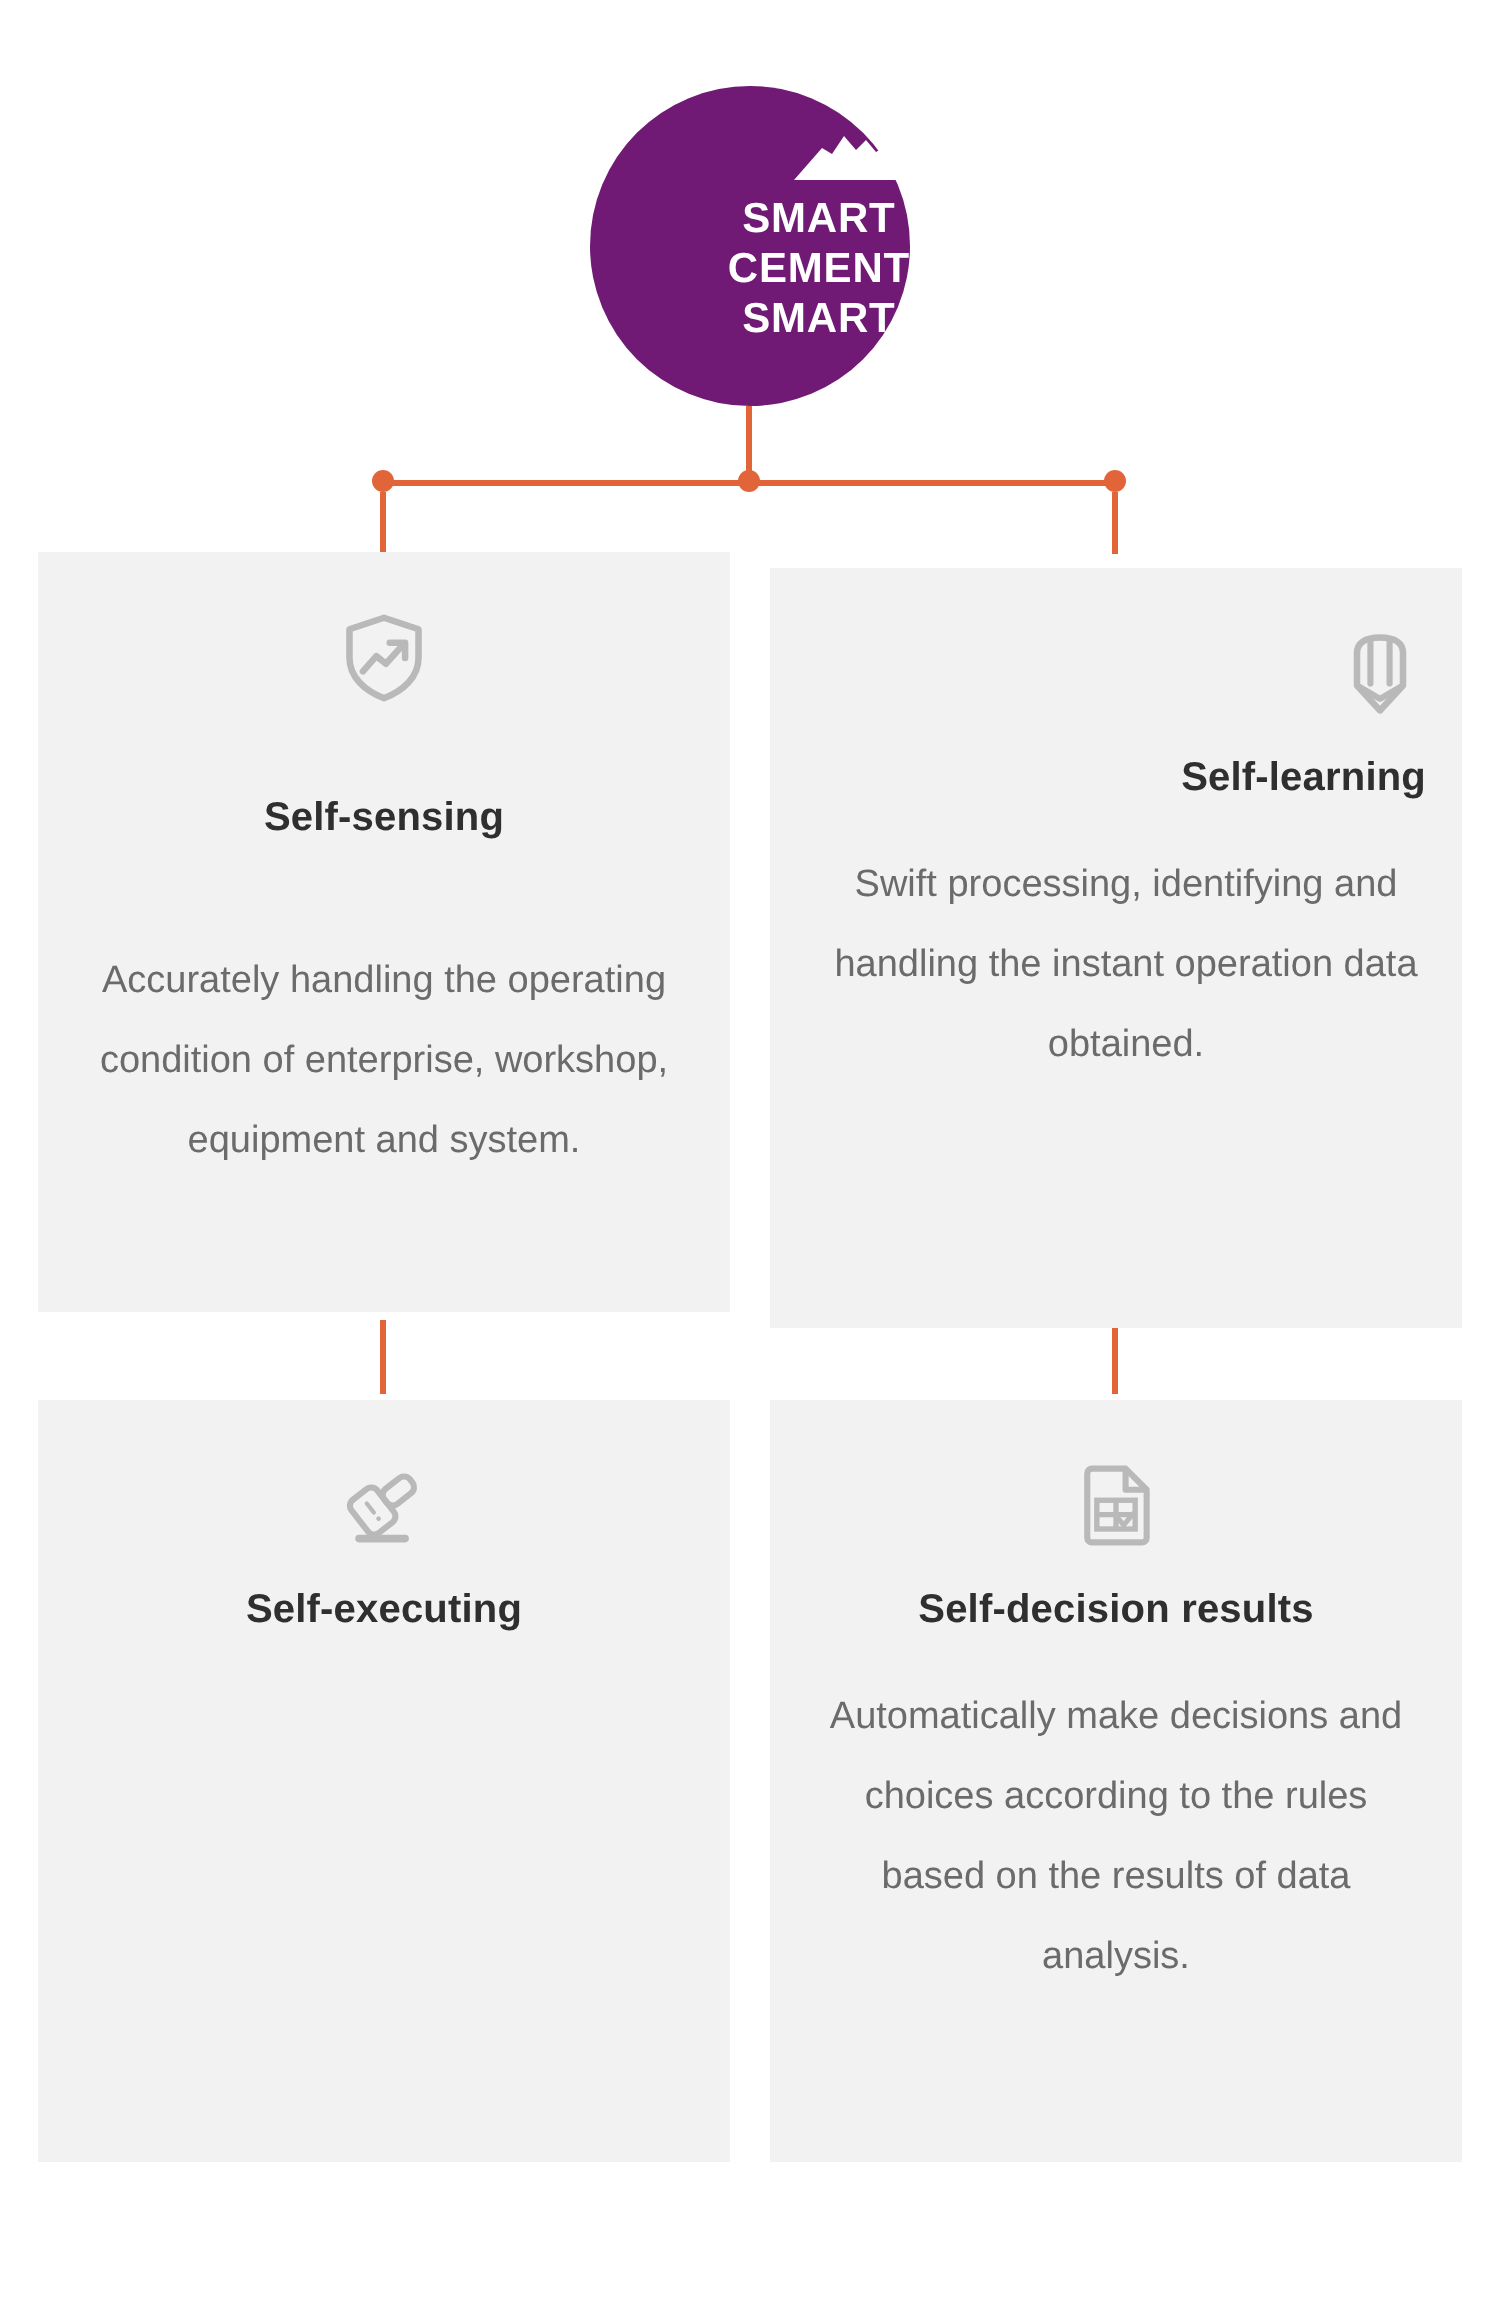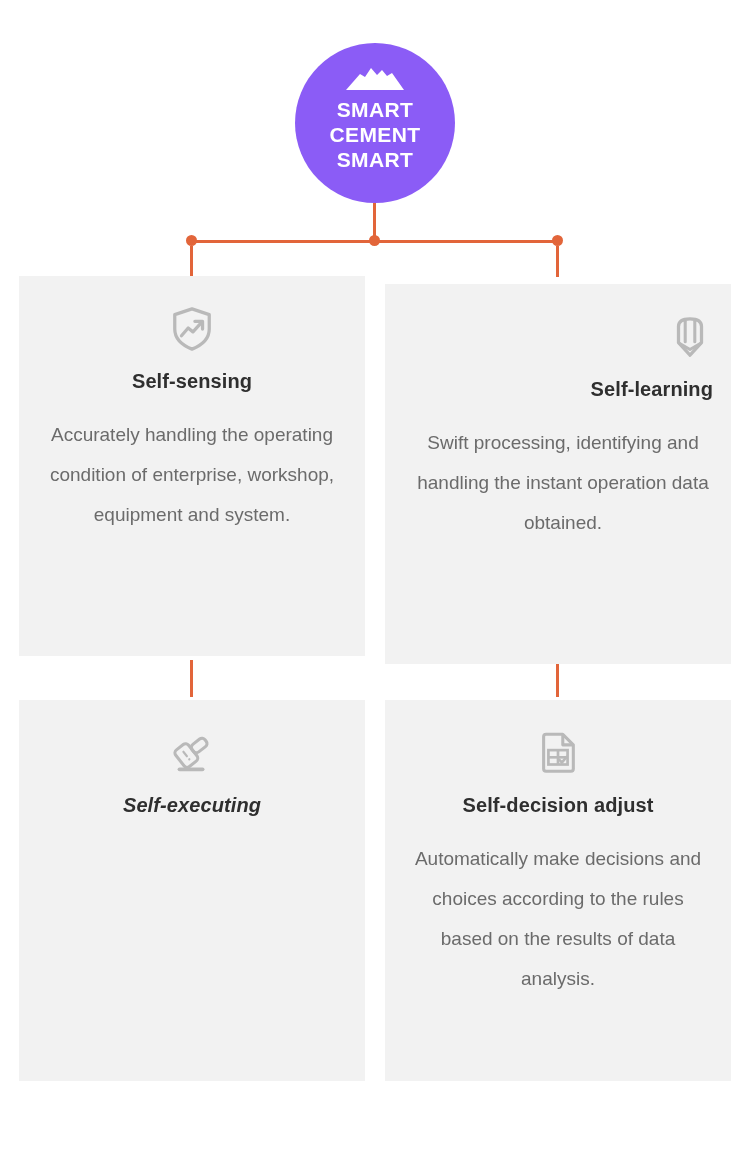--- a/index.html
+++ b/index.html
@@ -17,24 +17,24 @@
   }
 
   
   #hub {
     position: absolute;
     left: 295px;
     top: 43px;
     width: 160px;
     height: 160px;
     border-radius: 50%;
-    background: #8b5cf6;
+    background: #701a75;
     display: flex;
     flex-direction: column;
-    align-items: center;
+    align-items: flex-end;
     justify-content: flex-start;
     box-sizing: border-box;
     padding-top: 21px;
   }
   #hub .mountain-icon {
     width: 58px;
     height: 26px;
     display: block;
     margin-bottom: 7px;
   }
@@ -80,23 +80,23 @@
   
   .card {
     position: absolute;
     background: #f2f2f2;
     box-sizing: border-box;
     display: flex;
     flex-direction: column;
     align-items: center;
     padding: 30px 18px 20px 18px;
   }
-  #card-self-sensing        { left: 19px;  top: 276px; width: 346px; height: 380px; }
+  #card-self-sensing        { left: 19px;  top: 276px; width: 346px; height: 380px; gap: 28px; }
   #card-self-learning       { left: 385px; top: 284px; width: 346px; height: 380px; align-items: flex-end; }
-  #card-self-executing      { left: 19px;  top: 700px; width: 346px; height: 381px; font-style: italic; }
+  #card-self-executing      { left: 19px;  top: 700px; width: 346px; height: 381px; }
   #card-self-decision       { left: 385px; top: 700px; width: 346px; height: 381px; }
 
   .card-icon {
     width: 46px;
     height: 46px;
     display: block;
     margin-bottom: 18px;
   }
   .card-title {
     font-size: 20px;
@@ -175,15 +175,15 @@
 
 <div class="card" id="card-self-decision">
   <svg class="card-icon" viewBox="0 0 48 48" aria-hidden="true">
     <path d="M9 7 C9 5.6 10.1 4.5 11.5 4.5 H29 L40 15.5 V40.5 C40 41.9 38.9 43 37.5 43 H11.5 C10.1 43 9 41.9 9 40.5 Z" fill="none" stroke="#b9b9b9" stroke-width="3.2" stroke-linejoin="round"></path>
     <path d="M29 4.5 V15.5 H40" fill="none" stroke="#b9b9b9" stroke-width="3.2" stroke-linejoin="round"></path>
     <rect x="14" y="21" width="20" height="15" fill="none" stroke="#b9b9b9" stroke-width="2.8"></rect>
     <line x1="14" y1="28.5" x2="34" y2="28.5" stroke="#b9b9b9" stroke-width="2.8"></line>
     <line x1="24" y1="21" x2="24" y2="36" stroke="#b9b9b9" stroke-width="2.8"></line>
     <polyline points="25.5,31 28,34 33,28" fill="none" stroke="#b9b9b9" stroke-width="2.6" stroke-linecap="round" stroke-linejoin="round"></polyline>
   </svg>
-  <h3 class="card-title">Self-decision adjust</h3>
+  <h3 class="card-title">Self-decision results</h3>
   <p class="card-body">Automatically make decisions and choices according to the rules based on the results of data analysis.</p>
 </div>
 
 </body></html>

